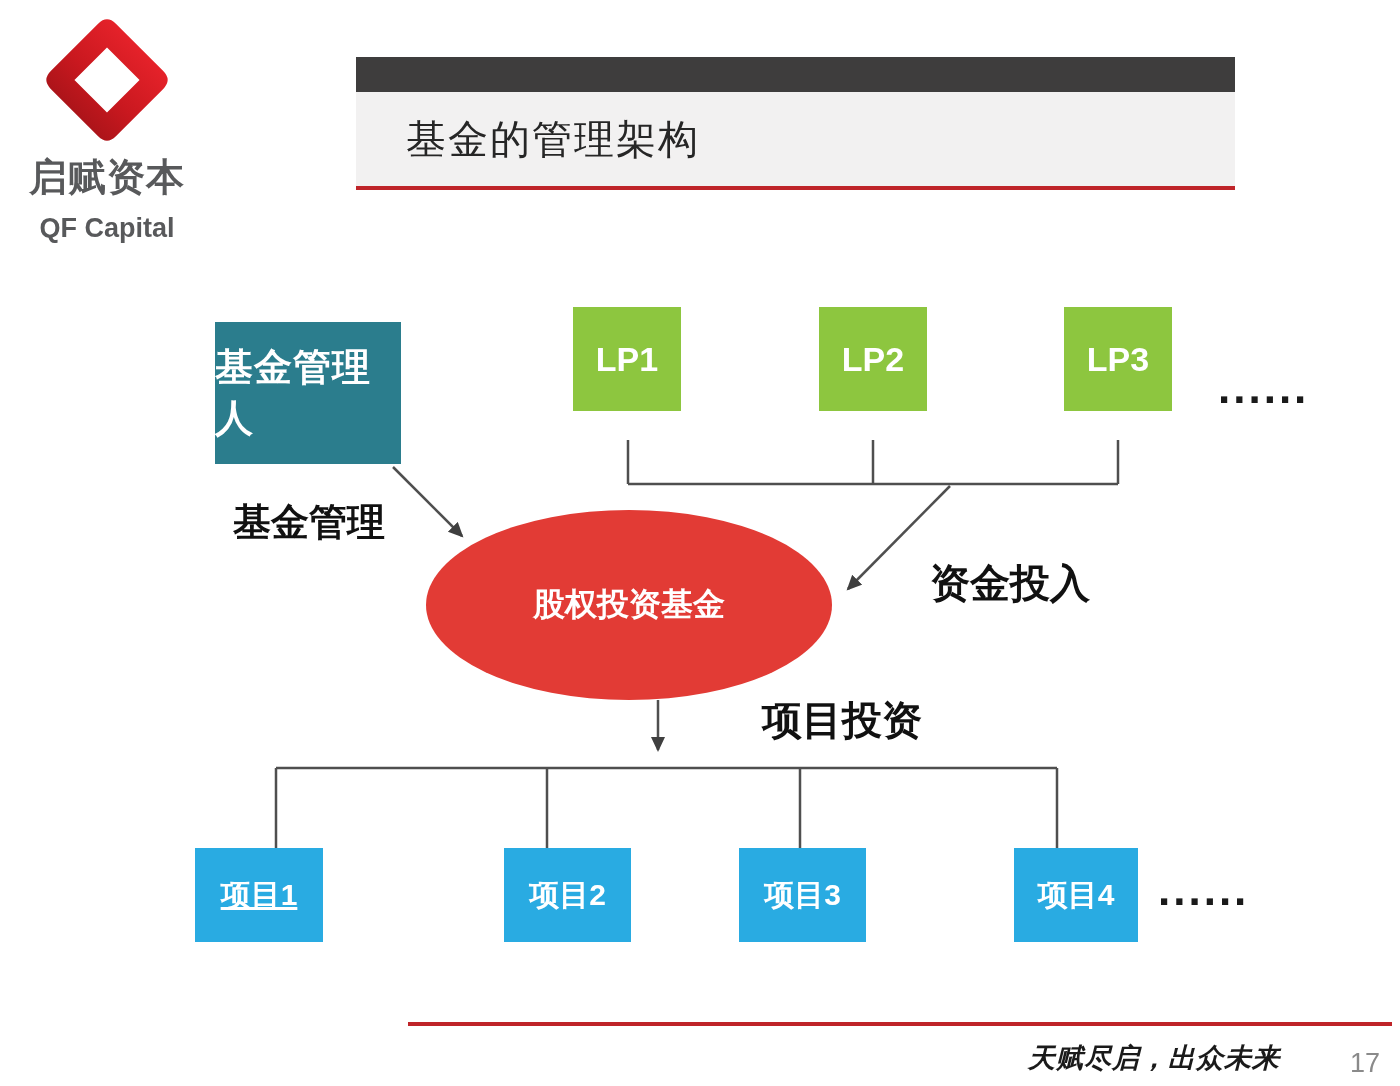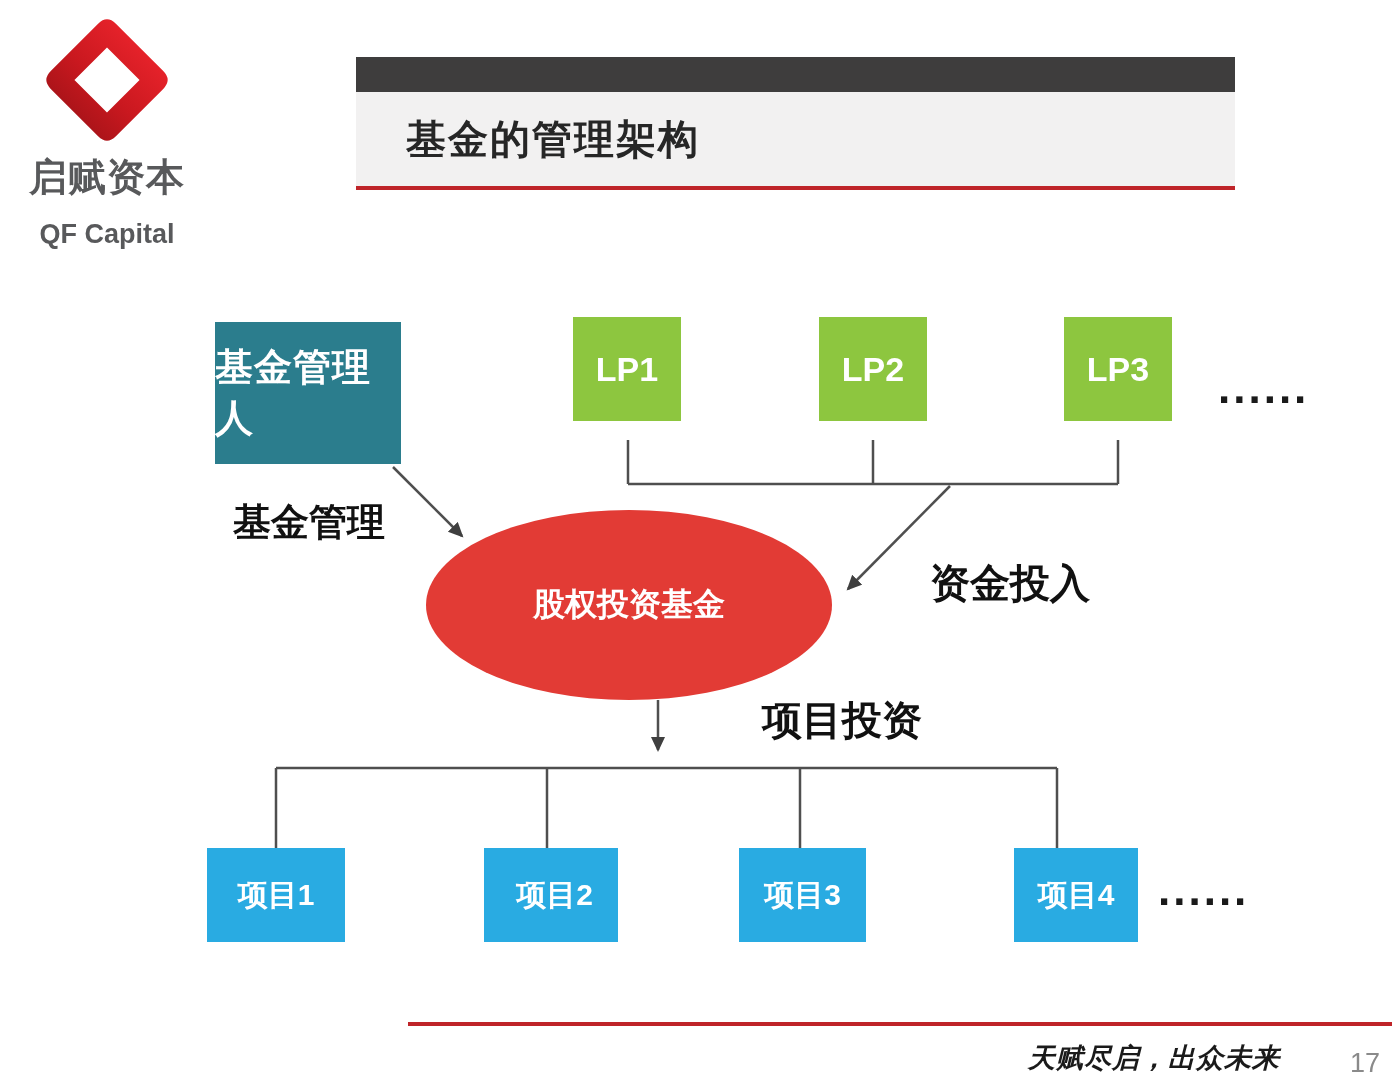--- a/index.html
+++ b/index.html
@@ -6,38 +6,38 @@
   body{
     width:1400px;height:1086px;position:relative;background:#ffffff;
     font-family:"Liberation Sans","DejaVu Sans",sans-serif;overflow:hidden;
   }
   .abs{position:absolute;}
 
   
   .logo-block{left:22px;top:6px;width:170px;text-align:center;}
   .logo-svg{width:148px;height:148px;margin:0 auto;display:block;}
   .logo-cn{font-size:38px;font-weight:bold;color:#58595b;letter-spacing:1px;margin-top:-2px;}
-  .logo-en{font-size:27px;font-weight:600;color:#58595b;margin-top:16px;}
+  .logo-en{font-size:27px;font-weight:600;color:#58595b;margin-top:10px;}
 
   
   .title-darkbar{left:356px;top:57px;width:879px;height:35px;background:#3e3d3d;}
   .title-panel{left:356px;top:92px;width:879px;height:94px;background:#f2f1f1;
     display:flex;align-items:center;}
-  .title-text{margin-left:50px;font-size:40px;font-weight:bold;color:#262626;letter-spacing:2px;}
+  .title-text{margin-left:50px;font-size:40px;font-weight:normal;color:#262626;letter-spacing:2px;}
   .title-rule{left:356px;top:186px;width:879px;height:4px;background:#bf2429;}
 
   
   svg.connectors{left:0;top:0;width:1400px;height:1086px;pointer-events:none;}
 
   .node{display:flex;align-items:center;justify-content:center;color:#fff;font-weight:bold;}
   .fund-manager{left:215px;top:322px;width:186px;height:142px;background:#2b7d8d;font-size:38px;letter-spacing:1px;}
-  .lp-box{top:317px;width:108px;height:104px;background:#8dc63f;font-size:34px;}
+  .lp-box{top:307px;width:108px;height:104px;background:#8dc63f;font-size:34px;}
   .lp-1{left:573px;} .lp-2{left:819px;} .lp-3{left:1064px;justify-content:center;}
   .project-box{top:848px;height:94px;background:#29abe2;font-size:30px;}
-  .proj-1{left:207px;width:138px;} .proj-2{left:484px;width:127px;padding-left:7px;}
+  .proj-1{left:195px;width:128px;text-decoration:underline;} .proj-2{left:504px;width:127px;}
   .proj-3{left:739px;width:127px;} .proj-4{left:1014px;width:124px;}
 
   .ellipsis-dots{display:flex;align-items:flex-end;font-weight:bold;color:#1a1a1a;
     font-size:44px;letter-spacing:3px;line-height:0.55;}
   .lp-dots{left:1218px;top:330px;height:70px;}
   .proj-dots{left:1158px;top:840px;height:62px;}
 
   .fund-ellipse{left:426px;top:510px;width:406px;height:190px;background:#e23b35;
     border-radius:50%;display:flex;flex-direction:column;align-items:center;justify-content:center;
     color:#fff;font-weight:bold;}

